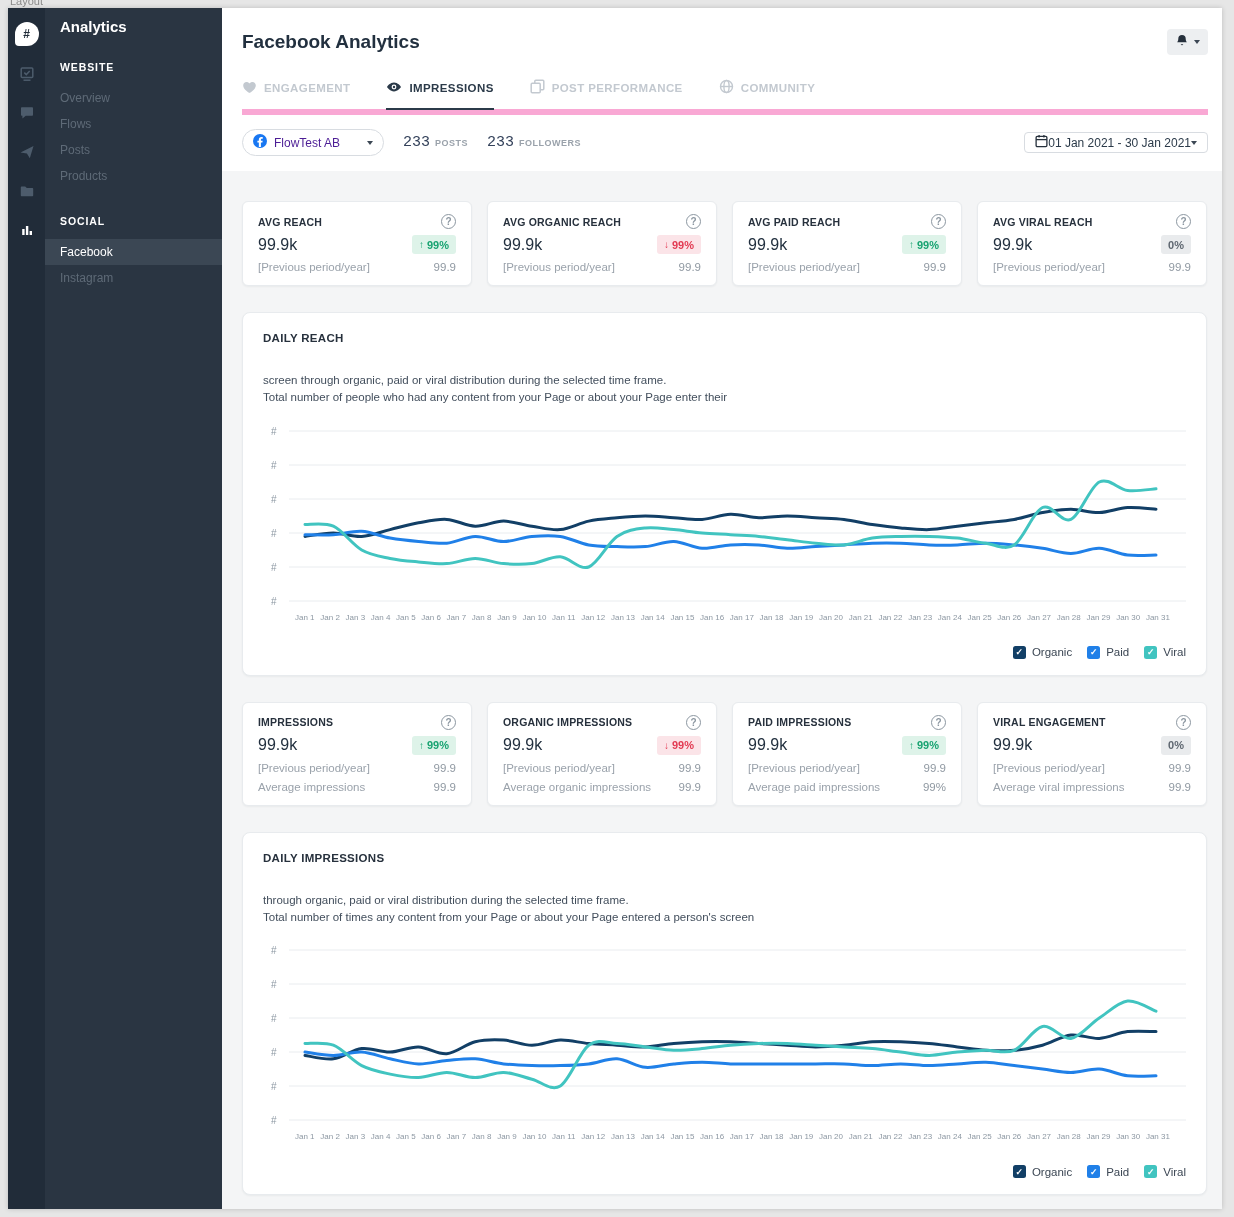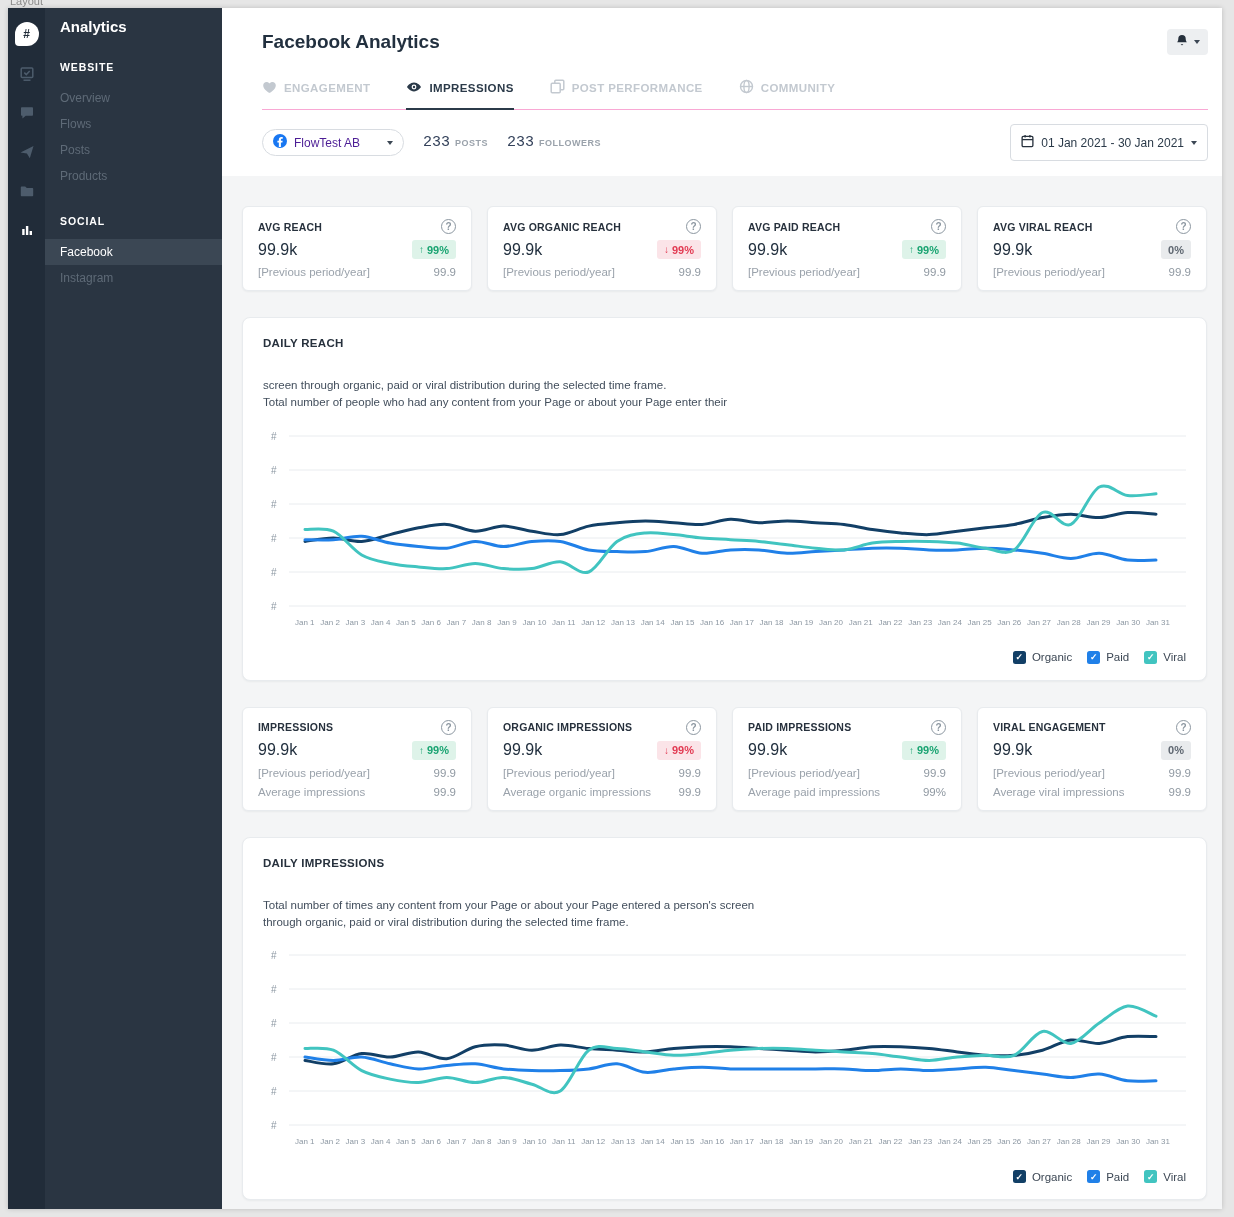--- a/index.html
+++ b/index.html
@@ -22,42 +22,42 @@
 
   
   .sidebar { width:177px; flex-shrink:0; background:#2a3542; }
   .sb-title { font-size:15px; font-weight:700; color:#fff; padding:10px 0 0 15px; }
   .sb-label { font-size:10.5px; font-weight:700; letter-spacing:.9px; color:#fff; margin:26px 15px 12px; }
   .sb-item { font-size:12px; color:#5e6a77; padding:6px 15px; cursor:pointer; }
   .sb-item.active { background:#3b4754; color:#fff; }
 
   
   .main { flex:1; min-width:0; display:flex; flex-direction:column; }
-  .topbar { background:#fff; padding:0 14px 0 40px; }
+  .topbar { background:#fff; padding:0 14px 0 20px; }
   .title-row { display:flex; justify-content:space-between; align-items:center; padding-top:21px; }
   .page-title { margin:0; font-size:19px; font-weight:700; color:#22303f; }
   .bell-btn { background:#edeff1; border:none; border-radius:4px; height:26px; padding:0 8px;
               display:flex; align-items:center; gap:5px; cursor:pointer; }
   .caret { width:0; height:0; border-left:3.5px solid transparent; border-right:3.5px solid transparent;
            border-top:4.5px solid #3c4754; display:inline-block; }
-  .tabs { display:flex; gap:36px; margin-top:24px; border-bottom:1px solid #f9a8d4; }
+  .tabs { display:flex; gap:36px; margin-top:24px; border-bottom:6px solid #f9a8d4; }
   .tab { display:flex; align-items:center; gap:7px; padding-bottom:12px; font-size:11.5px; font-weight:700;
          letter-spacing:.4px; color:#c3c9d0; cursor:pointer; border-bottom:2px solid transparent; margin-bottom:-1px; }
   .tab.active { color:#2b3a49; border-bottom-color:#2b3a49; }
   .tab svg { flex-shrink:0; }
 
   .filter-row { display:flex; align-items:center; background:#fff; padding:14px 0 15px; }
   .account-select { display:flex; align-items:center; gap:7px; width:142px; height:27px;
                     border:1px solid #d8dce1; border-radius:14px; background:#fff; padding:0 10px; cursor:pointer; }
   .account-select .lbl { font-size:12px; color:#4c1d95; }
   .account-select .caret { margin-left:auto; }
   .stat-pair { display:flex; align-items:baseline; gap:5px; margin-left:19px; }
   .stat-num { font-family:Liberation Mono, monospace; font-size:15px; color:#33415a; }
   .stat-cap { font-size:9px; letter-spacing:.5px; color:#9aa2ab; font-weight:700; }
-  .date-btn { margin-left:auto; display:flex; align-items:center; gap:7px; height:37px; padding:0 10px;
+  .date-btn { margin-left:auto; display:flex; align-items:center; height:21px; padding:0 10px;
               background:#fff; border:1px solid #d8dce1; border-radius:4px; font-size:12px; color:#2b3a49; cursor:pointer; }
 
   
   .content { flex:1; background:#f4f5f6; padding:30px 15px 10px 20px; overflow:hidden; }
   .cards { display:flex; gap:15px; }
   .card { flex:1; background:#fff; border:1px solid #e8ebee; border-radius:6px; padding:12px 15px;
           box-shadow:0 1px 2px rgba(26,36,46,.05); }
   .card-head { display:flex; justify-content:space-between; align-items:center; }
   .card-title { font-size:10.5px; font-weight:700; color:#27313d; letter-spacing:.2px; }
   .help { width:15px; height:15px; border:1.3px solid #8c97a1; border-radius:50%; color:#8c97a1;
@@ -479,22 +479,22 @@
                 <span class="rl">Average viral impressions</span>
                 <span class="rv">99.9</span>
               </div>
             </div>
   </div>
         </div>
 
       <div class="chart-card">
         <div class="chart-title">DAILY IMPRESSIONS</div>
         <div class="chart-desc">
+          <div>through organic, paid or viral distribution during the selected time frame.</div>
           <div>Total number of times any content from your Page or about your Page entered a person's screen</div>
-          <div>through organic, paid or viral distribution during the selected time frame.</div>
         </div>
         <div class="plot">
             <svg width="923" height="186">
               <line x1="26" x2="923" y1="8" y2="8" stroke="#e9ecef" stroke-width="1"></line>
               <text x="8" y="11.5" fill="#8d98a3" font-size="10" font-family="Liberation Sans, sans-serif">#</text>
               <line x1="26" x2="923" y1="42" y2="42" stroke="#e9ecef" stroke-width="1"></line>
               <text x="8" y="45.5" fill="#8d98a3" font-size="10" font-family="Liberation Sans, sans-serif">#</text>
               <line x1="26" x2="923" y1="76" y2="76" stroke="#e9ecef" stroke-width="1"></line>
               <text x="8" y="79.5" fill="#8d98a3" font-size="10" font-family="Liberation Sans, sans-serif">#</text>
               <line x1="26" x2="923" y1="110" y2="110" stroke="#e9ecef" stroke-width="1"></line>

